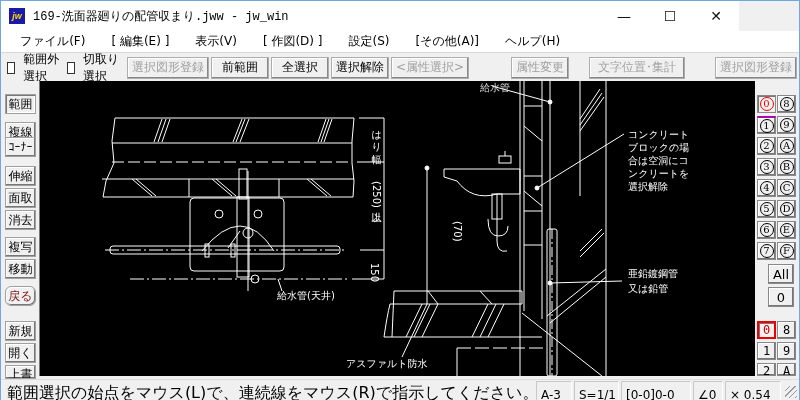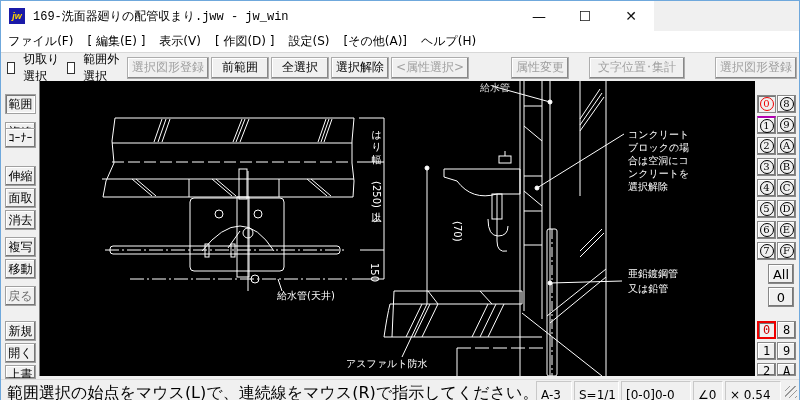--- a/index.html
+++ b/index.html
@@ -1,34 +1,34 @@
 <!DOCTYPE html>
 <html><head>
 <meta charset="utf-8">
 <style>
   * { box-sizing: border-box; margin: 0; padding: 0; }
   html, body { width: 800px; height: 400px; overflow: hidden; background: #f0f0f0; }
   body { font-family: "DejaVu Sans", "Liberation Sans", sans-serif; font-size: 12px; color: #000; position: relative; }
   .window { position: absolute; left: 0; top: 0; width: 800px; height: 400px; border: 1px solid #6fa8dc; background: #f0f0f0; }
-  .titlebar { position: absolute; left: 0; top: 0; width: 653px; height: 30px; background: #fff; display: flex; align-items: center; }
+  .titlebar { position: absolute; left: 0; top: 0; width: 738px; height: 30px; background: #fff; display: flex; align-items: center; }
   .app-icon { width: 16px; height: 16px; margin-left: 8px; background: #1a1aa8; color: #ffd800; font-size: 9px; font-weight: bold; font-style: italic; display: flex; align-items: center; justify-content: center; font-family: "Liberation Sans", sans-serif; }
   .title-text { margin-left: 8px; font-size: 12px; font-family: Liberation Mono, monospace; }
   .win-ctrls { position: absolute; right: 0; top: 0; height: 30px; display: flex; }
   .win-ctrl { width: 46px; height: 30px; display: flex; align-items: center; justify-content: center; font-size: 14px; color: #111; }
   .menubar { position: absolute; left: 0; top: 30px; width: 798px; height: 22px; background: #fff; display: flex; align-items: center; border-bottom: 1px solid #d8d8d8; }
-  .menu-item { padding: 0 7px; font-size: 12px; white-space: nowrap; }
+  .menu-item { padding: 0 7px; font-size: 12px; white-space: nowrap; margin-left: 12px; }
   .toolbar { position: absolute; left: 0; top: 53px; width: 798px; height: 27px; background: #f0f0f0; display: flex; align-items: center; padding-left: 6px; }
   .chk { display: flex; align-items: center; margin-right: 6px; font-size: 12px; }
   .chk .box { width: 12px; height: 12px; border: 1px solid #333; background: #fff; margin-right: 8px; }
   .tbtn { height: 22px; padding: 0 4px; border: 1px solid #adadad; background: #f0f0f0; font-size: 12px; display: flex; align-items: center; margin-right: 2px; white-space: nowrap; box-shadow: inset -1px -1px 0 #888, inset 1px 1px 0 #fff; }
   .tbtn.disabled { color: #a0a0a0; }
   .left-panel { position: absolute; left: 0; top: 80px; width: 38px; height: 295px; background: #f0f0f0; }
   .lbtn { position: absolute; left: 4px; width: 31px; height: 20px; border: 1px solid #a0a0a0; background: #f0f0f0; font-size: 12px; display: flex; align-items: center; justify-content: center; box-shadow: inset -1px -1px 0 #777, inset 1px 1px 0 #fff; }
   .lbtn.active { box-shadow: inset 1px 1px 0 #777, inset -1px -1px 0 #fff; }
-  .lbtn.disabled { color: #737373; }
+  .lbtn.disabled { color: #7f1d1d; border-radius: 6px; }
   .canvas { position: absolute; left: 38px; top: 80px; width: 716px; height: 295px; background: #000; overflow: hidden; border-left: 1px solid #777; }
   .right-panel { position: absolute; left: 754px; top: 80px; width: 44px; height: 295px; background: #f0f0f0; }
   .lay { position: absolute; width: 19px; height: 18px; border: 1px solid #888; background: #f0f0f0; font-size: 12px; display: flex; align-items: center; justify-content: center; box-shadow: inset -1px -1px 0 #777, inset 1px 1px 0 #fff; font-family: "DejaVu Serif", serif; }
   .lay .c { width: 14px; height: 14px; border: 1px solid #000; border-radius: 50%; display: flex; align-items: center; justify-content: center; font-size: 10px; line-height: 1; }
   .lay.sel .c { border-color: #e00; color: #e00; }
   .lay.sel { box-shadow: inset 1px 1px 0 #777; }
   .lay.sq { font-family: "DejaVu Sans Mono", monospace; }
   .lay.sq.sel { border: 2px solid #e00; color: #c00; }
   .rbtn { position: absolute; left: 13px; width: 26px; height: 20px; border: 1px solid #888; background: #f0f0f0; font-size: 13px; display: flex; align-items: center; justify-content: center; box-shadow: inset -1px -1px 0 #777, inset 1px 1px 0 #fff; }
   .statusbar { position: absolute; left: 0; top: 378px; width: 798px; height: 21px; background: #f0f0f0; display: flex; align-items: center; border-top: 1px solid #ddd; }
@@ -59,40 +59,40 @@
     <div class="menu-item">表示(V)</div>
     <div class="menu-item">[ 作図(D) ]</div>
     <div class="menu-item">設定(S)</div>
     <div class="menu-item">[その他(A)]</div>
     <div class="menu-item">ヘルプ(H)</div>
   </div>
 
   <div class="toolbar">
     <div class="chk">
       <span class="box"></span>
-      <span>切取り選択</span>
+      <span>範囲外選択</span>
     </div>
     <div class="chk">
       <span class="box"></span>
-      <span>範囲外選択</span>
+      <span>切取り選択</span>
     </div>
     <div class="tbtn disabled">選択図形登録</div>
     <div class="tbtn" style="padding:0 10px">前範囲</div>
     <div class="tbtn" style="padding:0 10px">全選択</div>
     <div class="tbtn">選択解除</div>
     <div class="tbtn disabled">&lt;属性選択&gt;</div>
     <div class="tbtn disabled" style="margin-left:40px">属性変更</div>
     <div class="tbtn disabled" style="margin-left:18px;padding:0 8px">文字位置･集計</div>
     <div class="tbtn disabled" style="margin-left:28px">選択図形登録</div>
   </div>
 
   <div class="left-panel">
     <div class="lbtn active" style="top:13px">範囲</div>
     <div class="lbtn" style="top:41px">複線</div>
-    <div class="lbtn" style="top:47px">ｺｰﾅｰ</div>
+    <div class="lbtn" style="top:56px">ｺｰﾅｰ</div>
     <div class="lbtn" style="top:85px">伸縮</div>
     <div class="lbtn" style="top:107px">面取</div>
     <div class="lbtn" style="top:129px">消去</div>
     <div class="lbtn" style="top:156px">複写</div>
     <div class="lbtn" style="top:178px">移動</div>
     <div class="lbtn disabled" style="top:205px">戻る</div>
     <div class="lbtn" style="top:240px">新規</div>
     <div class="lbtn" style="top:262px">開く</div>
     <div class="lbtn" style="top:284px;height:14px;overflow:hidden;align-items:flex-start">上書</div>
   </div>

